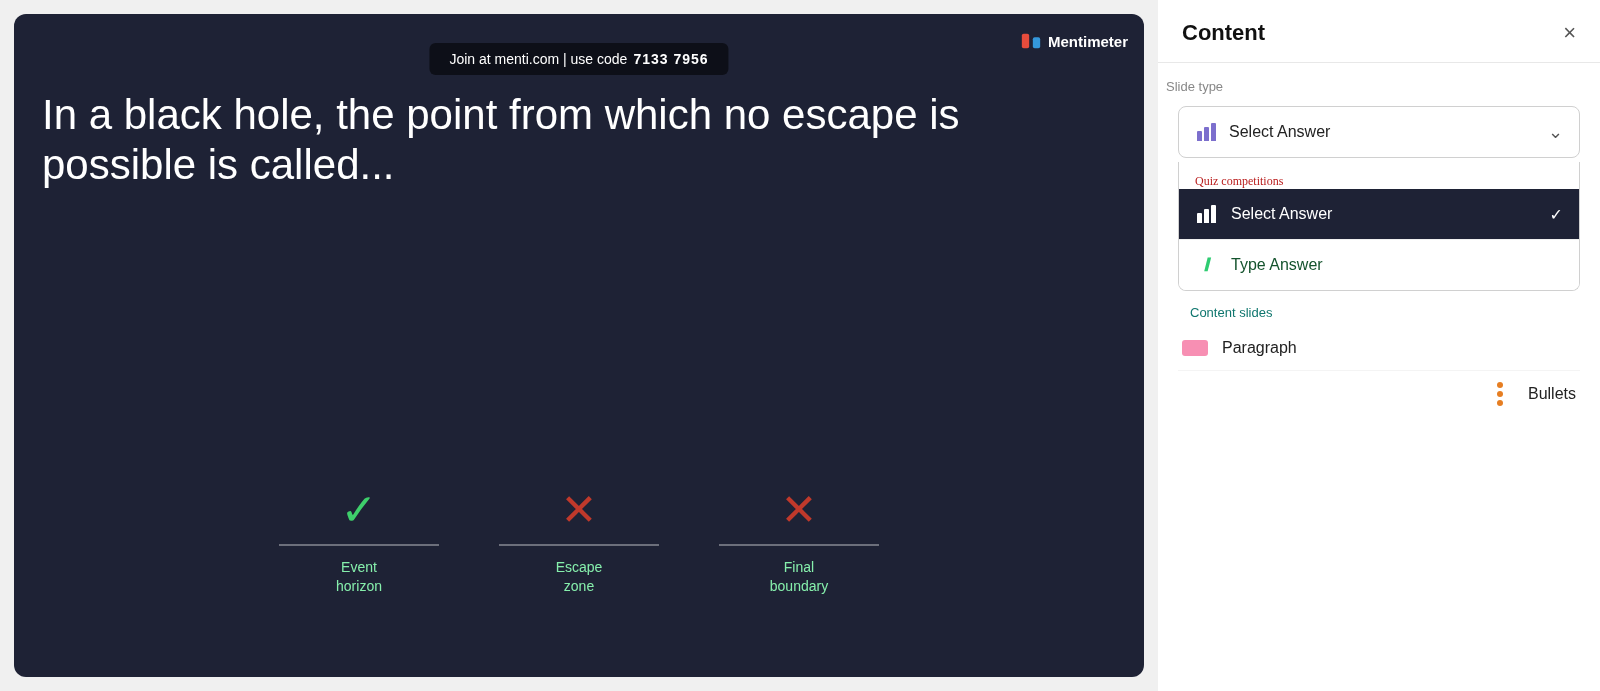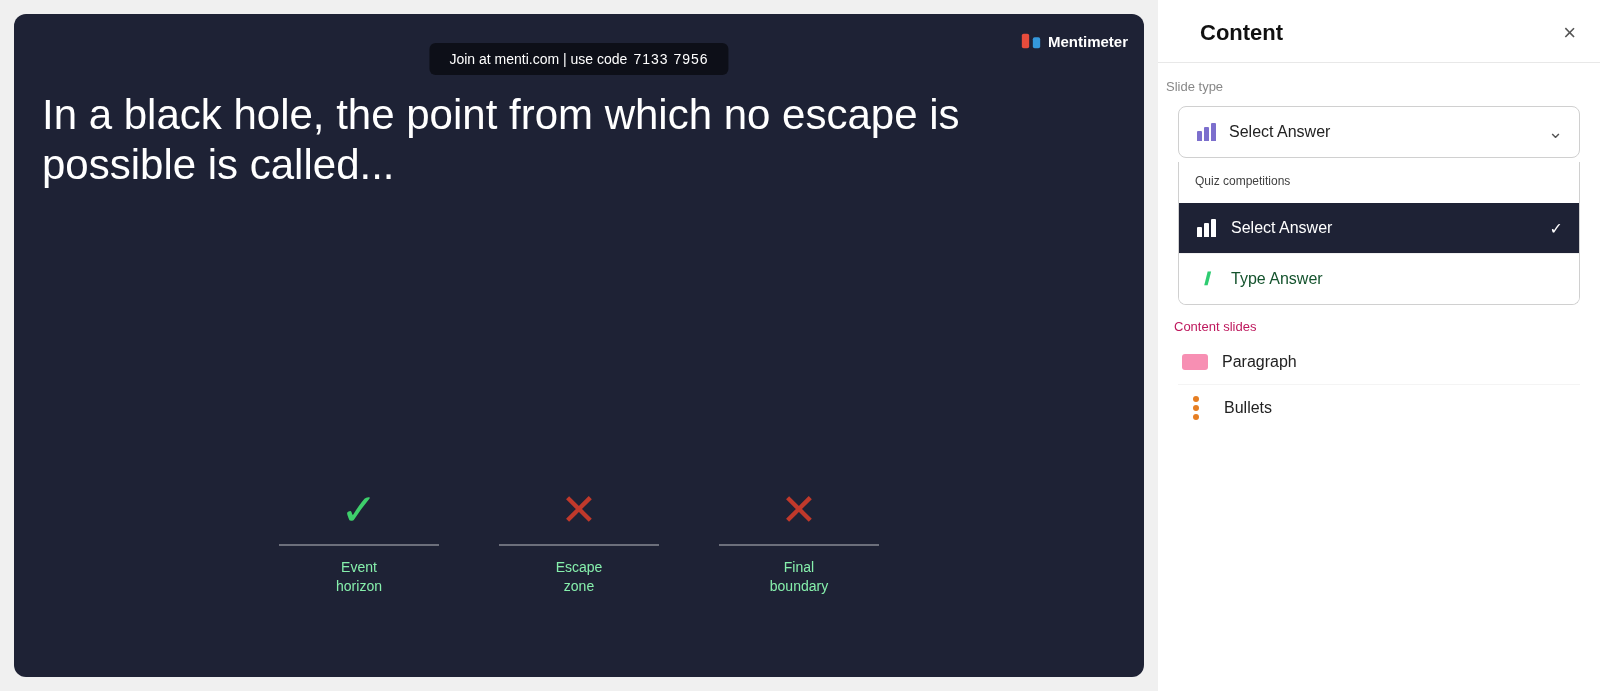--- a/index.html
+++ b/index.html
@@ -34,21 +34,21 @@
       font-size: 14px;
       padding: 8px 20px;
       border-radius: 6px;
       white-space: nowrap;
       display: flex;
       gap: 6px;
       margin-top: 13px;
     }
 
     .join-bar .code {
-      font-weight: 400;
+      font-weight: 700;
       letter-spacing: 1px;
     }
 
     .brand-logo {
       position: absolute;
       top: 16px;
       right: 16px;
       display: flex;
       align-items: center;
       gap: 6px;
@@ -120,21 +120,21 @@
       display: flex;
       flex-direction: column;
       padding: 20px 0;
       overflow-y: auto;
     }
 
     .panel-header {
       display: flex;
       justify-content: space-between;
       align-items: center;
-      padding: 0 24px 16px 42px;
+      padding: 0 24px 16px 24px;
       border-bottom: 1px solid #e8e8e8;
     }
 
     .panel-title {
       font-size: 22px;
       font-weight: 600;
       color: #111;
     }
 
     .close-btn {
@@ -226,41 +226,42 @@
       color: #14532d;
     }
 
     .check-icon {
       color: #fff;
       font-size: 16px;
     }
 
     
     .section-divider {
-      padding: 14px 24px 6px 16px;
+      padding: 14px 24px 6px 32px;
       font-size: 13px;
       font-weight: 500;
-      color: #be185d;
+      color: #0f766e;
     }
 
     .content-slides-list {
       margin: 0 20px;
     }
 
     .content-slide-item {
       display: flex;
       align-items: center;
       gap: 14px;
       padding: 13px 4px;
       cursor: pointer;
       border-bottom: 1px solid #f4f4f4;
     }
 
     .content-slide-item:last-child {
       border-bottom: none;
+      justify-content: flex-end;
     }
 
     .slide-icon-box {
       width: 28px;
       height: 20px;
       border-radius: 3px;
       display: flex;
       align-items: center;
       justify-content: center;
       flex-shrink: 0;
@@ -384,21 +385,21 @@
         <div class="bar"></div>
         <div class="bar"></div>
       </div>
     </div>
     <span class="dropdown-label">Select Answer</span>
     <span class="chevron-icon">⌄</span>
   </div>
 
   <div class="dropdown-list">
 
-    <div style="padding: 12px 16px 15px 16px; font-size:12px; color:#404040; font-weight:500;">Quiz competitions</div>
+    <div style="padding: 12px 16px 0 16px; font-size:12px; color:#b91c1c; font-weight:500;font-family:Liberation Serif, serif;">Quiz competitions</div>
 
     <div class="dropdown-item active">
       <div class="dropdown-icon">
         <div class="bar-chart-icon bar-chart-icon-white">
           <div class="bar"></div>
           <div class="bar"></div>
           <div class="bar"></div>
         </div>
       </div>
       <span class="item-label">Select Answer</span>

